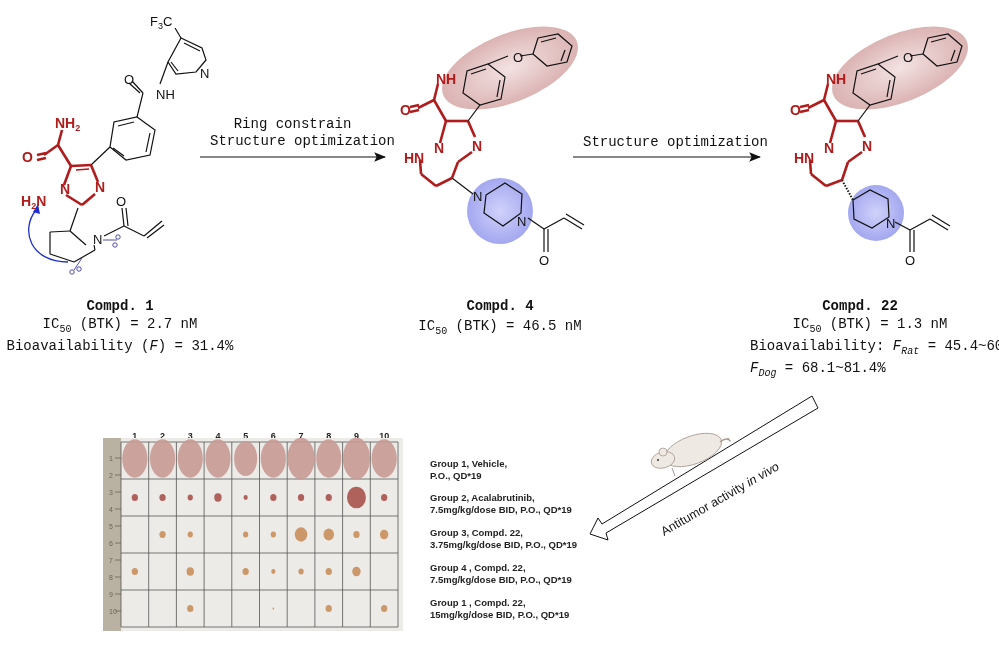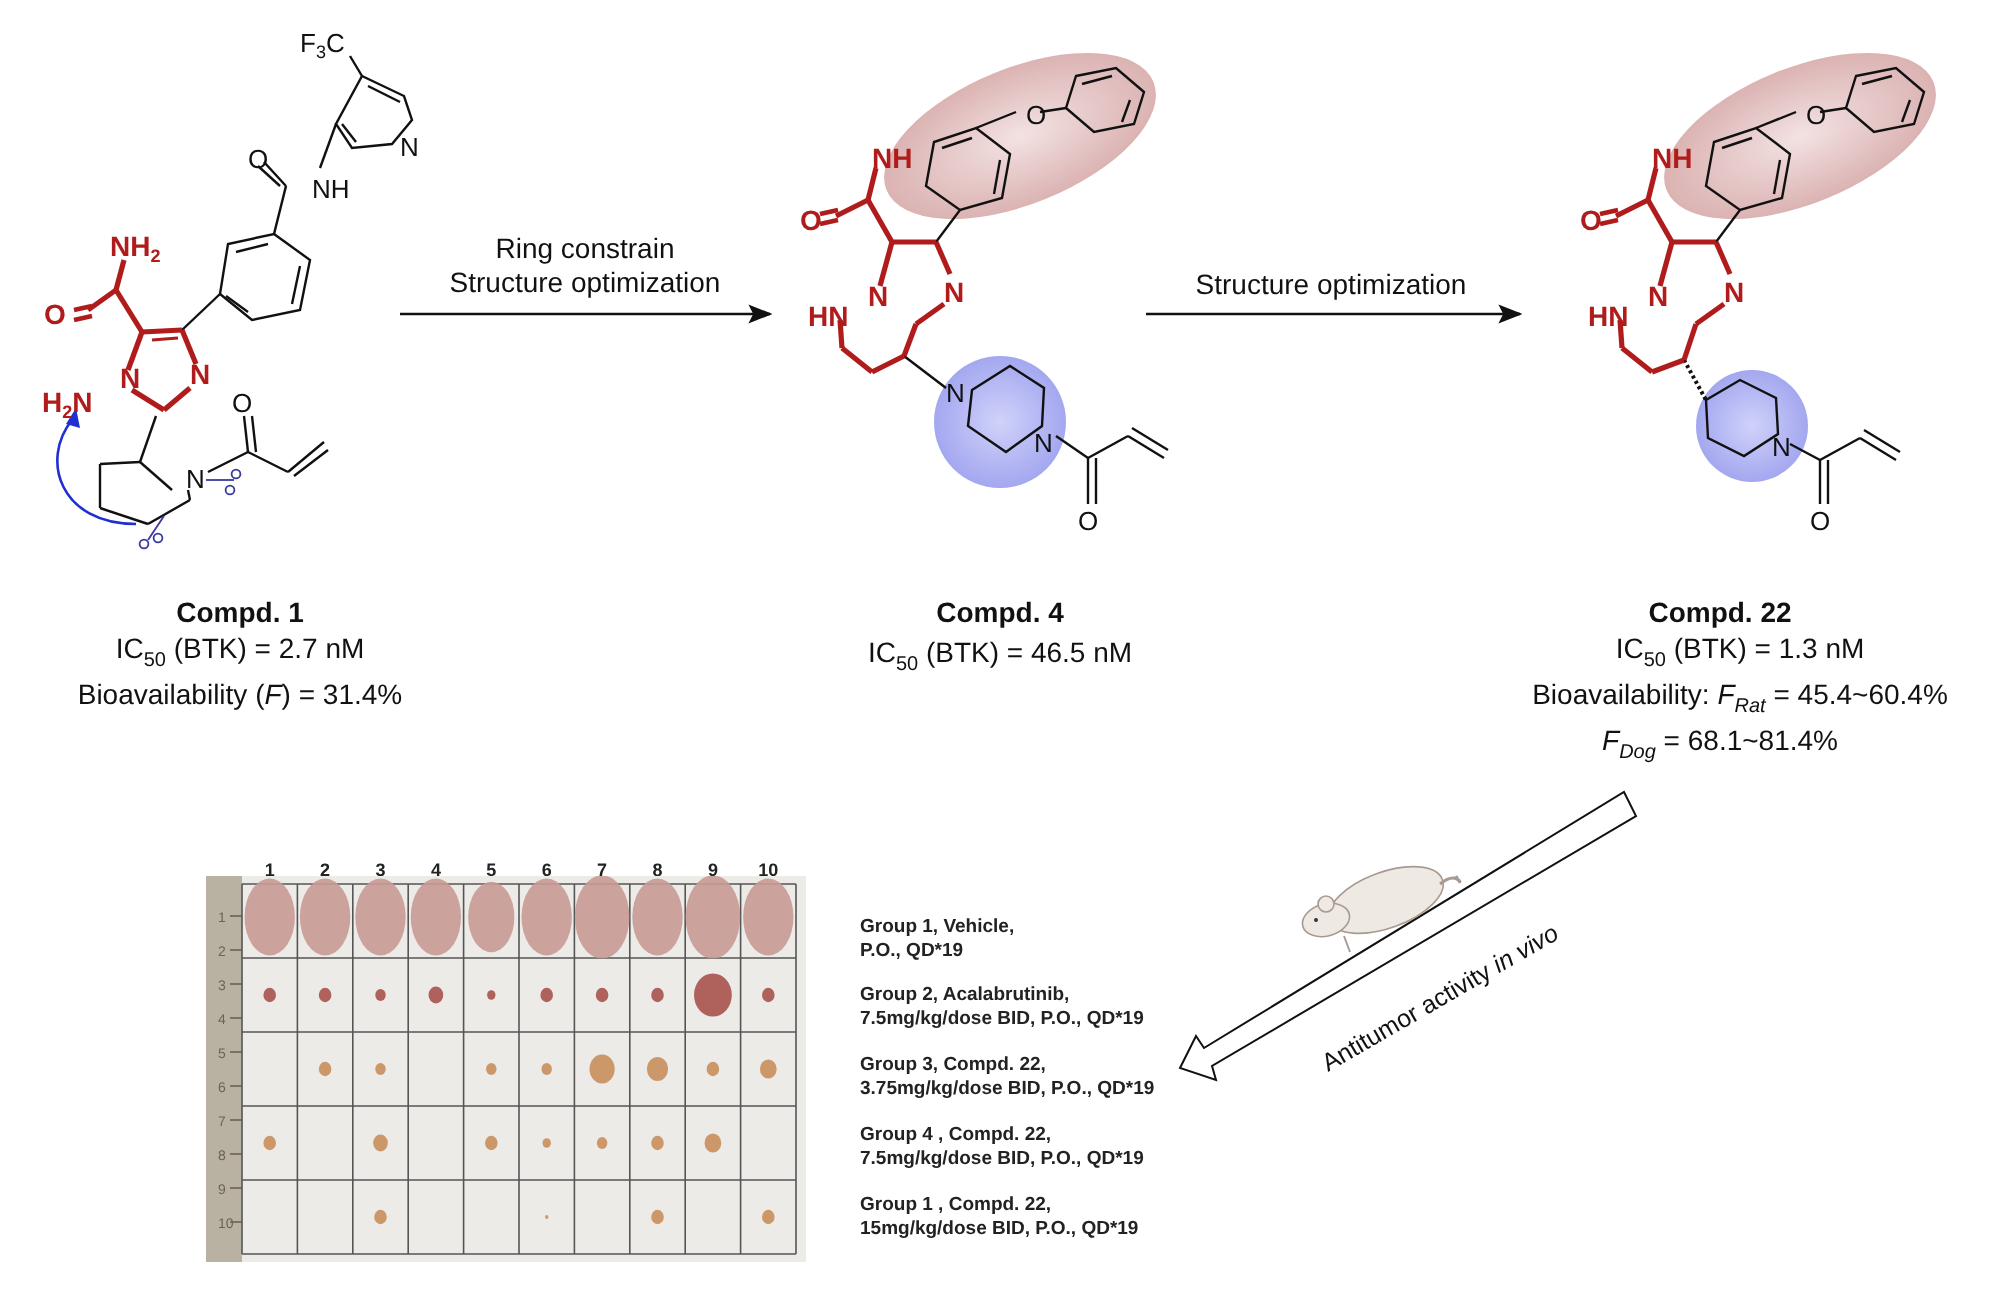--- a/index.html
+++ b/index.html
@@ -1,19 +1,19 @@
 <!DOCTYPE html>
 <html><head>
 <meta charset="utf-8">
 <style>
   html,body{margin:0;padding:0;background:#ffffff;}
   body{width:999px;height:645px;position:relative;overflow:hidden;font-family:"Liberation Sans",sans-serif;color:#111;}
   .abs{position:absolute;}
   .bold{font-weight:bold;margin-top:13px;}
-  .cap{position:absolute;font-size:14px;line-height:17px;text-align:center;white-space:nowrap;}
+  .cap{position:absolute;font-size:14px;line-height:17px;text-align:center;white-space:nowrap;font-family:Liberation Mono, monospace;}
   .grp{position:absolute;font-size:9.5px;line-height:12px;font-weight:bold;color:#222;white-space:nowrap;margin-left:12px;}
   svg text{font-family:"Liberation Sans",sans-serif;}
   .photo{position:absolute;left:103px;top:438px;width:300px;height:193px;background:#e9e9e6;}
 </style>
 </head>
 <body>
 
 <svg class="abs" style="left:0;top:0" width="999" height="400">
   <defs>
     <marker id="ah" markerWidth="10" markerHeight="8" refX="9" refY="4" orient="auto">
@@ -232,21 +232,21 @@
   <div><span>Bioavailability (</span><i>F</i><span>) = 31.4%</span></div>
 </div>
 
 <div class="cap" style="left:380px;top:318px;width:240px;">
   <div><span>IC</span><sub style="font-size:10px">50</sub><span> (BTK) = </span><span>46.5 nM</span></div>
 </div>
 
 <div class="cap" style="left:750px;top:316px;width:240px;">
   <div><span>IC</span><sub style="font-size:10px">50</sub><span> (BTK) = </span><span>1.3 nM</span></div>
   <div><span>Bioavailability: </span><i>F</i><sub style="font-size:10px"><i>Rat</i></sub><span> = 45.4~60.4%</span></div>
-  <div style="text-align:center;padding-right:20px"><i>F</i><sub style="font-size:10px"><i>Dog</i></sub><span> = 68.1~81.4%</span></div>
+  <div style="text-align:left;padding-right:20px"><i>F</i><sub style="font-size:10px"><i>Dog</i></sub><span> = 68.1~81.4%</span></div>
 </div>
 
 <svg class="abs" style="left:580px;top:390px" width="250" height="160">
   <polygon points="232,6 238,18 26,143 28,150 10,144 18,128 22,134" fill="#fff" stroke="#111" stroke-width="1"></polygon>
   <g>
     <ellipse cx="113" cy="60" rx="30" ry="14" transform="rotate(-20 113 60)" fill="#efe9e4" stroke="#a89a90" stroke-width="0.8"></ellipse>
     <ellipse cx="83" cy="70" rx="12" ry="8" transform="rotate(-15 83 70)" fill="#efe9e4" stroke="#a89a90" stroke-width="0.8"></ellipse>
     <circle cx="83" cy="62" r="4" fill="#efe9e4" stroke="#a89a90" stroke-width="0.8"></circle>
     <circle cx="78" cy="70" r="1" fill="#333"></circle>
     <path d="M140,52 C150,44 152,56 148,48" stroke="#a89a90" stroke-width="1.5" fill="none"></path>

